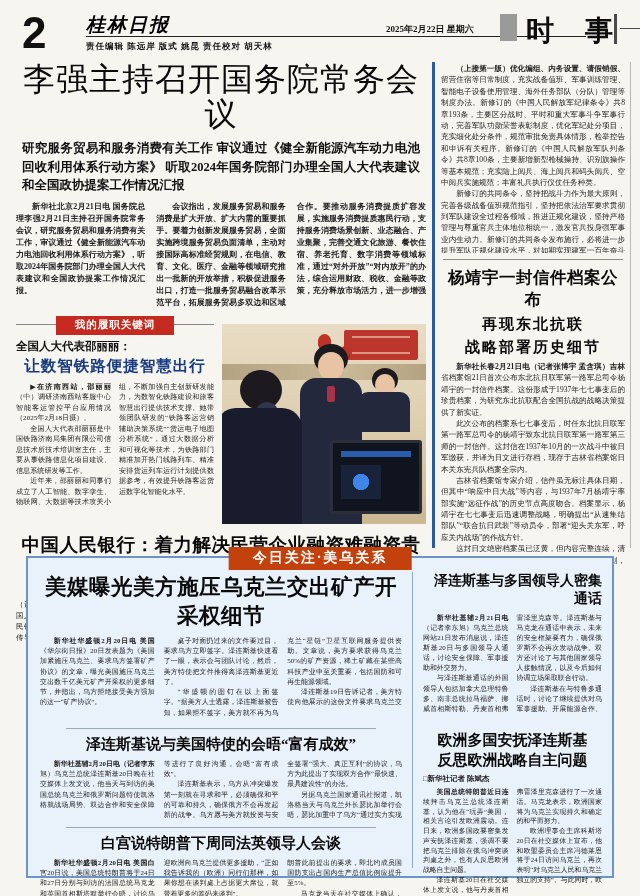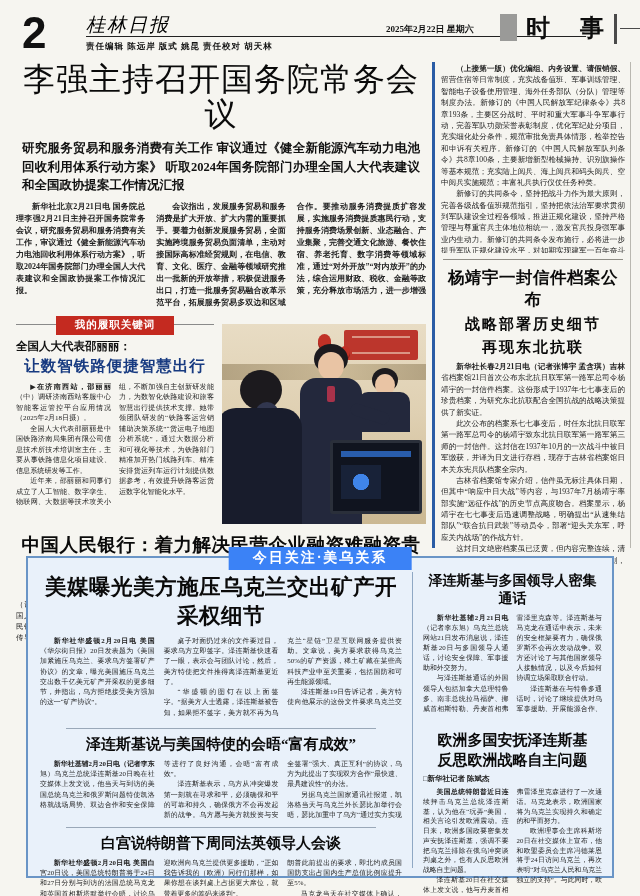--- a/index.html
+++ b/index.html
@@ -9,26 +9,26 @@
     background:#eceae4;
     font-family:"Liberation Serif","DejaVu Serif",serif;
     color:#1a1a1a; overflow:hidden;
   }
   .page { position:absolute; inset:0; background:#f6f5f0; }
 
   
   .hdr { position:absolute; top:12px; left:14px; right:8px; height:48px; }
   .pagenum { position:absolute; left:8px; top:0; font-size:44px; font-weight:bold; line-height:0.95;
              font-family:"Liberation Sans",sans-serif; color:#111; }
-  .mast { position:absolute; left:72px; top:0; font-size:19px; font-weight:normal; font-style:italic; letter-spacing:2px; color:#000; }
+  .mast { position:absolute; left:72px; top:0; font-size:19px; font-weight:bold; font-style:italic; letter-spacing:2px; color:#000; }
   .hdr-rule { position:absolute; left:72px; top:24px; width:500px; border-top:1.6px solid #222; }
   .editors { position:absolute; left:72px; top:29px; font-size:8.5px; font-weight:bold; letter-spacing:1px; color:#111; }
   .dateline { position:absolute; left:372px; top:11px; font-size:9px; font-weight:bold; color:#111; }
   .sec-mark { position:absolute; left:486px; top:2px; width:17px; height:27px; background:#9a9a98; }
-  .sec-title { position:absolute; left:512px; top:0; font-size:24px; font-weight:bold; letter-spacing:12px; color:#0d0d0d; white-space:nowrap; }
+  .sec-title { position:absolute; left:512px; top:0; font-size:28px; font-weight:bold; letter-spacing:12px; color:#0d0d0d; white-space:nowrap; }
   .sec-bar { position:absolute; left:600px; top:2px; width:3px; height:30px; background:#4a4a4a; }
   .sec-line { position:absolute; left:606px; top:16px; width:28px; border-top:1.4px solid #4a4a4a; }
 
   
   .main-left { position:absolute; top:62px; left:16px; width:410px; height:486px; }
   .lead-h1 { font-size:32px; font-weight:normal; text-align:center; letter-spacing:1px; line-height:1.1; margin:0 0 7px; color:#0a0a0a; }
   .lead-sub { font-size:12.5px; font-weight:bold; text-align:justify; line-height:1.45; margin:0 6px 7px; color:#111; }
   .cols { text-align:justify; }
   .cols p { margin:0; text-indent:2em; }
   .cols p:first-child::first-line { font-weight:bold; }
@@ -67,34 +67,34 @@
   .main-right { position:absolute; top:63px; left:441px; width:184px; height:485px; }
   .cont-body { font-size:7.6px; line-height:1.5; height:190px; overflow:hidden; color:#222; }
   .right-div { border-top:1px solid #8f8d86; margin:6px 2px 7px; }
   .yang-h1 { font-size:16.5px; font-weight:bold; text-align:center; margin:0 0 4px; color:#0a0a0a; letter-spacing:0.5px; }
   .yang-h2 { font-size:15px; font-weight:bold; text-align:center; margin:0 0 4px; color:#0a0a0a; letter-spacing:2px; }
   .yang-body { font-size:7.6px; line-height:1.5; height:206px; overflow:hidden; color:#222; margin-top:4px; }
 
   
   .focus { position:absolute; top:556px; left:26px; width:588px; height:322px;
            background:#e9f1fa; border:2px solid #6a95c6; }
-  .banner { position:absolute; top:-11px; left:50%; transform:translateX(-50%); background:#3b82f6; color:#fff;
+  .banner { position:absolute; top:-11px; left:50%; transform:translateX(-50%); background:#c2410c; color:#fff;
             font-size:14px; font-weight:bold; padding:2px 24px 3px; letter-spacing:2px; white-space:nowrap; }
   .focus-inner { position:absolute; inset:14px 10px 8px 12px; display:flex; }
   .f-left { width:372px; padding-right:10px; }
   .f-vdiv { width:1px; background:#8fa8c4; }
   .f-right { flex:1; padding-left:10px; }
   .f1-h { font-size:21.5px; font-weight:bold; text-align:center; margin:0 0 6px; letter-spacing:0.5px; color:#0a0a0a; }
   .f1-body,.f2-body,.f3-body { column-count:3; column-gap:9px; font-size:6.9px; line-height:1.48; overflow:hidden; color:#222; }
   .f1-body { height:86px; }
   .f2-body { height:62px; }
   .f3-body { height:72px; }
   .f-div { border-top:1px solid #9aa8b8; margin:6px 26px; }
   .f2-h,.f3-h { font-size:15px; font-weight:bold; text-align:center; margin:0 0 5px; color:#0a0a0a; }
-  .f4-h { font-size:14px; font-weight:bold; text-align:center; margin:0 0 5px; color:#0a0a0a; }
+  .f4-h { font-size:14px; font-weight:bold; text-align:right; margin:0 0 5px; color:#0a0a0a; }
   .f4-body { column-count:2; column-gap:8px; font-size:6.9px; line-height:1.46; height:110px; overflow:hidden; color:#222; }
   .f5-h { font-size:15px; font-weight:bold; text-align:center; margin:8px 0 1px; color:#0a0a0a; }
   .f5-h2 { font-size:15px; font-weight:bold; text-align:center; margin:0 0 4px; color:#0a0a0a; }
   .f5-byline { font-size:7.5px; font-weight:bold; margin:0 0 3px; color:#222; }
   .f5-body { column-count:2; column-gap:8px; font-size:6.8px; line-height:1.44; height:112px; overflow:hidden; color:#222; }
 </style>
 </head>
 <body>
 
 <div class="page">
@@ -164,22 +164,22 @@
   <div class="col-rule-blue"></div>
   <div class="edge-rule"></div>
 
   <div class="main-right">
     <div class="cont-body cols">
         <p>（上接第一版）优化编组、内务设置、请假销假、留营住宿等日常制度，充实战备值班、军事训练管理、智能电子设备使用管理、海外任务部队（分队）管理等制度办法。新修订的《中国人民解放军纪律条令》共8章193条，主要区分战时、平时和重大军事斗争军事行动，完善军队功勋荣誉表彰制度，优化军纪处分项目，充实细化处分条件，规范审批免责具体情形，检举控告和申诉有关程序。新修订的《中国人民解放军队列条令》共8章100条，主要新增新型枪械操持、识别旗操作等基本规范；充实陆上阅兵、海上阅兵和码头阅兵、空中阅兵实施规范；丰富礼兵执行仪仗任务种类。</p>
         <p>新修订的共同条令，坚持把战斗力作为最大原则，完善各级战备值班规范指引，坚持把依法治军要求贯彻到军队建设全过程各领域，推进正规化建设，坚持严格管理与尊重官兵主体地位相统一，激发官兵投身强军事业内生动力。新修订的共同条令发布施行，必将进一步提升军队正规化建设水平，对如期实现建军一百年奋斗目标具有重要意义。</p>
       </div>
     <div class="right-div"></div>
     <div class="yang-h1">杨靖宇一封信件档案公布</div>
+    <div class="yang-h2">再现东北抗联</div>
     <div class="yang-h2">战略部署历史细节</div>
-    <div class="yang-h2">再现东北抗联</div>
     <div class="yang-body cols">
         <p>新华社长春2月21日电（记者张博宇 孟含琪）吉林省档案馆21日首次公布东北抗日联军第一路军总司令杨靖宇的一封信件档案。这份形成于1937年七七事变后的珍贵档案，为研究东北抗联配合全国抗战的战略决策提供了新实证。</p>
         <p>此次公布的档案系七七事变后，时任东北抗日联军第一路军总司令的杨靖宇致东北抗日联军第一路军第三师的一封信件。这封信在1937年10月的一次战斗中被日军缴获，并译为日文进行存档，现存于吉林省档案馆日本关东宪兵队档案全宗内。</p>
         <p>吉林省档案馆专家介绍，信件虽无标注具体日期，但其中“响应中日大战”等内容，与1937年7月杨靖宇率部实施“远征作战”的历史节点高度吻合。档案显示，杨靖宇在七七事变后迅速调整战略，明确提出“从速集结部队”“联合抗日武装”等动员令，部署“迎头关东军，呼应关内战场”的作战方针。</p>
         <p>这封日文绝密档案虽已泛黄，但内容完整连续，清晰记载了杨靖宇部从辽宁桓仁向通化远征的作战计划，印证了其“扩大抗联声威，实现关内外呼应”的战略意图。</p>
       </div>
   </div>
 
   <div class="focus">
     <div class="banner">今日关注·美乌关系</div>

